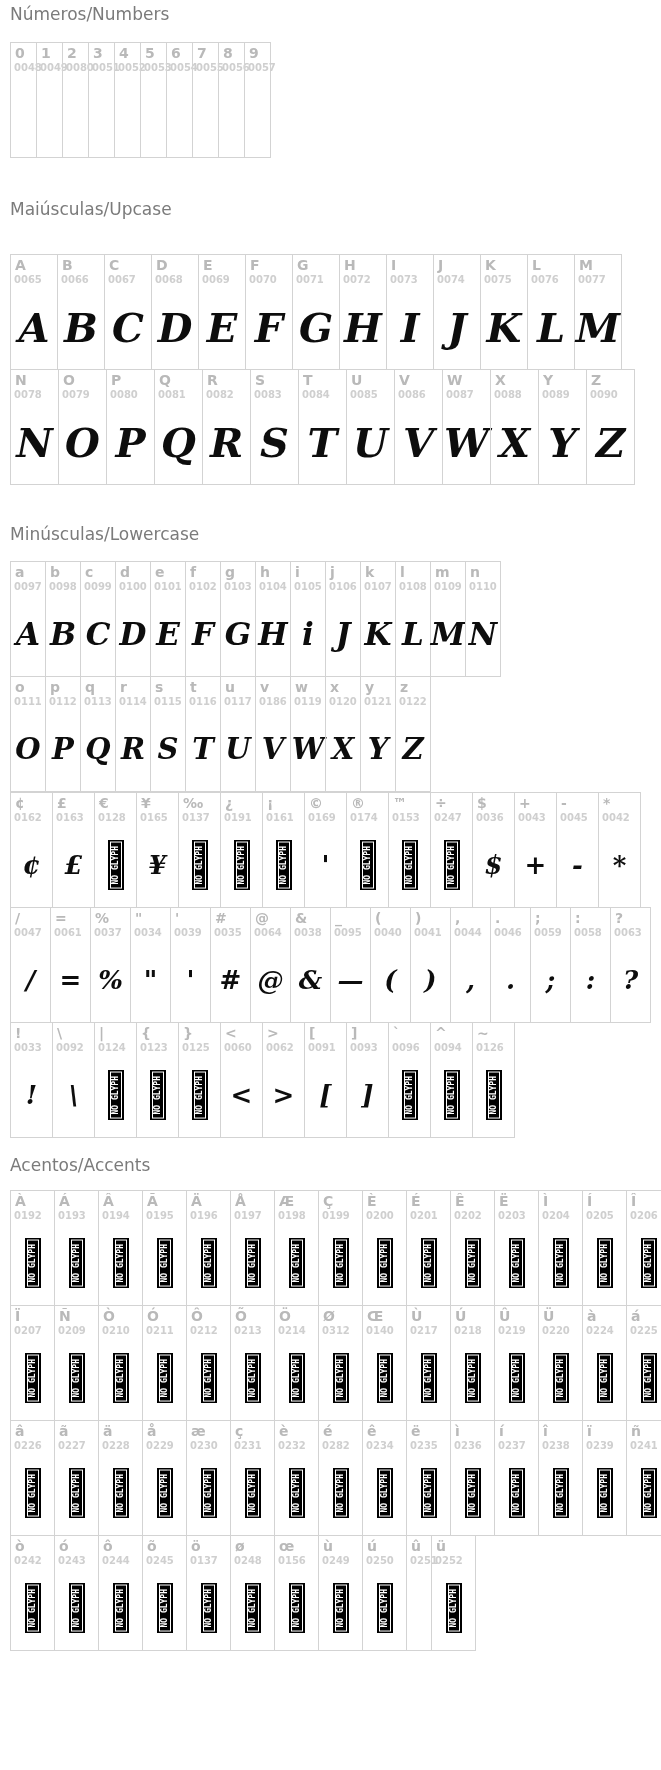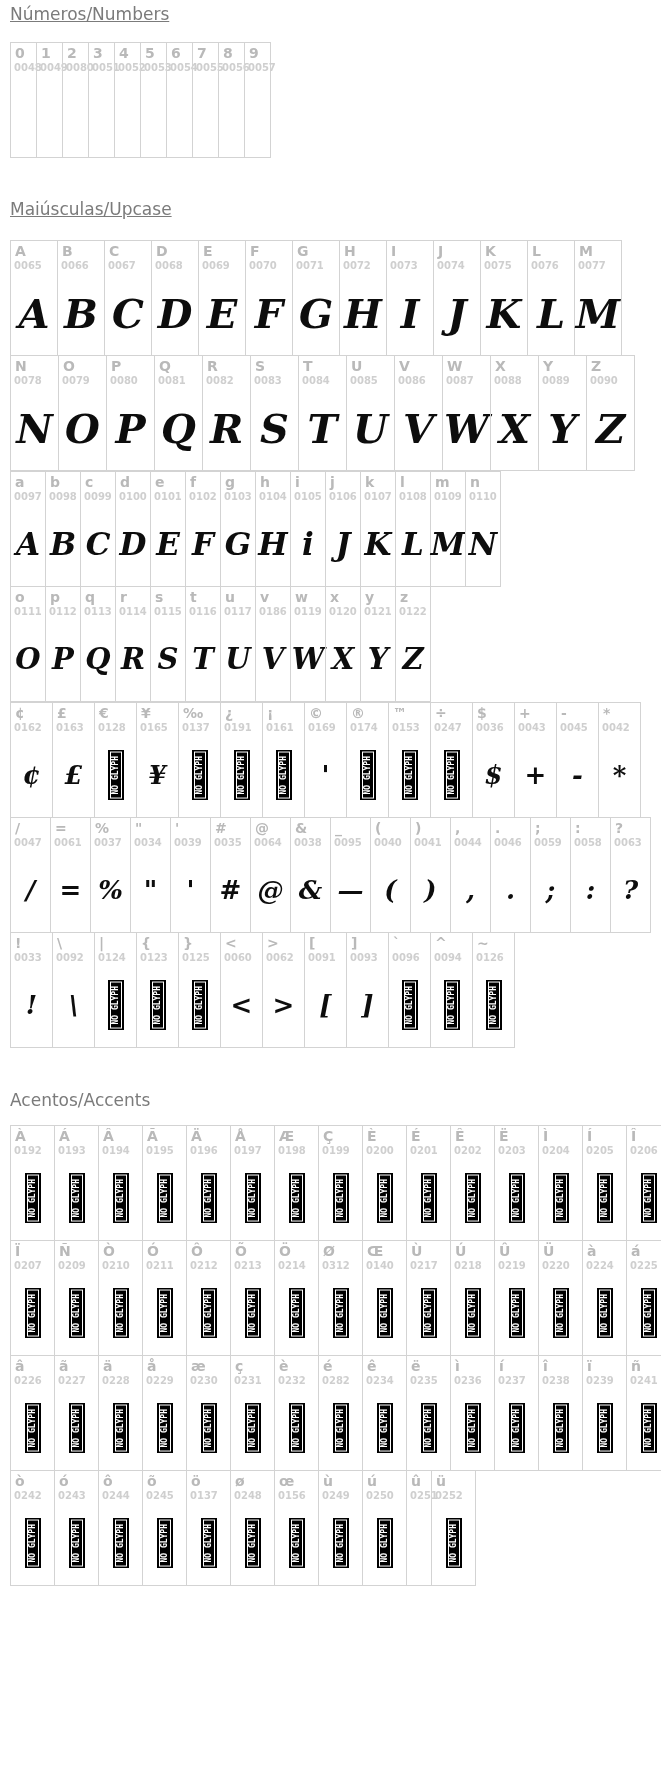--- a/index.html
+++ b/index.html
@@ -1,24 +1,24 @@
 <!DOCTYPE html>
 <html><head>
 <meta charset="utf-8">
 <style>
   html,body{margin:0;padding:0;background:#fff;}
   body{width:661px;overflow-x:hidden;font-family:"DejaVu Sans",sans-serif;}
   .page{padding:0 0 0 10px;}
   h2{font-size:17px;font-weight:400;color:#7b7b7b;letter-spacing:0;
      font-family:"DejaVu Sans","Liberation Sans",sans-serif;}
-  #s0 h2{margin:4px 0 18px;text-decoration:underline;}
-  #s1 h2{margin:41px 0 21px;text-decoration:underline;}
+  #s0 h2{margin:4px 0 18px;}
+  #s1 h2{margin:41px 0 35px;}
   #s2 h2{margin:39px 0 17px;}
   #s3 h2{margin:40px 0 21px;}
-  #s4 h2{margin:42px 0 15px;}
+  #s4 h2{margin:17px 0 15px;}
 
   .grow{display:flex;width:max-content;border:1px solid #d3d3d3;background:#fff;}
   .grow + .grow{margin-top:-1px;}
   .cell{position:relative;height:114px;border-left:1px solid #d3d3d3;box-sizing:content-box;}
   .cell:first-child{border-left:none;}
   .ch{padding:3px 0 0 4px;font-size:14px;line-height:15px;font-weight:bold;color:#b9b9b9;}
   .code{padding:1px 0 0 3px;font-size:10px;line-height:11px;font-weight:bold;color:#cfcfcf;}
   .glyph{position:absolute;top:34px;left:0;right:0;bottom:4px;
          display:flex;align-items:center;justify-content:center;
          font-family:"DejaVu Serif","Liberation Serif",serif;
@@ -251,20 +251,21 @@
           <div class="cell">
             <div class="ch">Z</div>
             <div class="code">0090</div>
             <div class="glyph">Z</div>
           </div>
         </div>
       </div>
   </section>
 
   <section id="s2">
+    <h2>Minúsculas/Lowercase</h2>
     <div class="tables">
         <div class="grow row-lowercase-0">
           <div class="cell">
             <div class="ch">a</div>
             <div class="code">0097</div>
             <div class="glyph">A</div>
           </div>
           <div class="cell">
             <div class="ch">b</div>
             <div class="code">0098</div>

